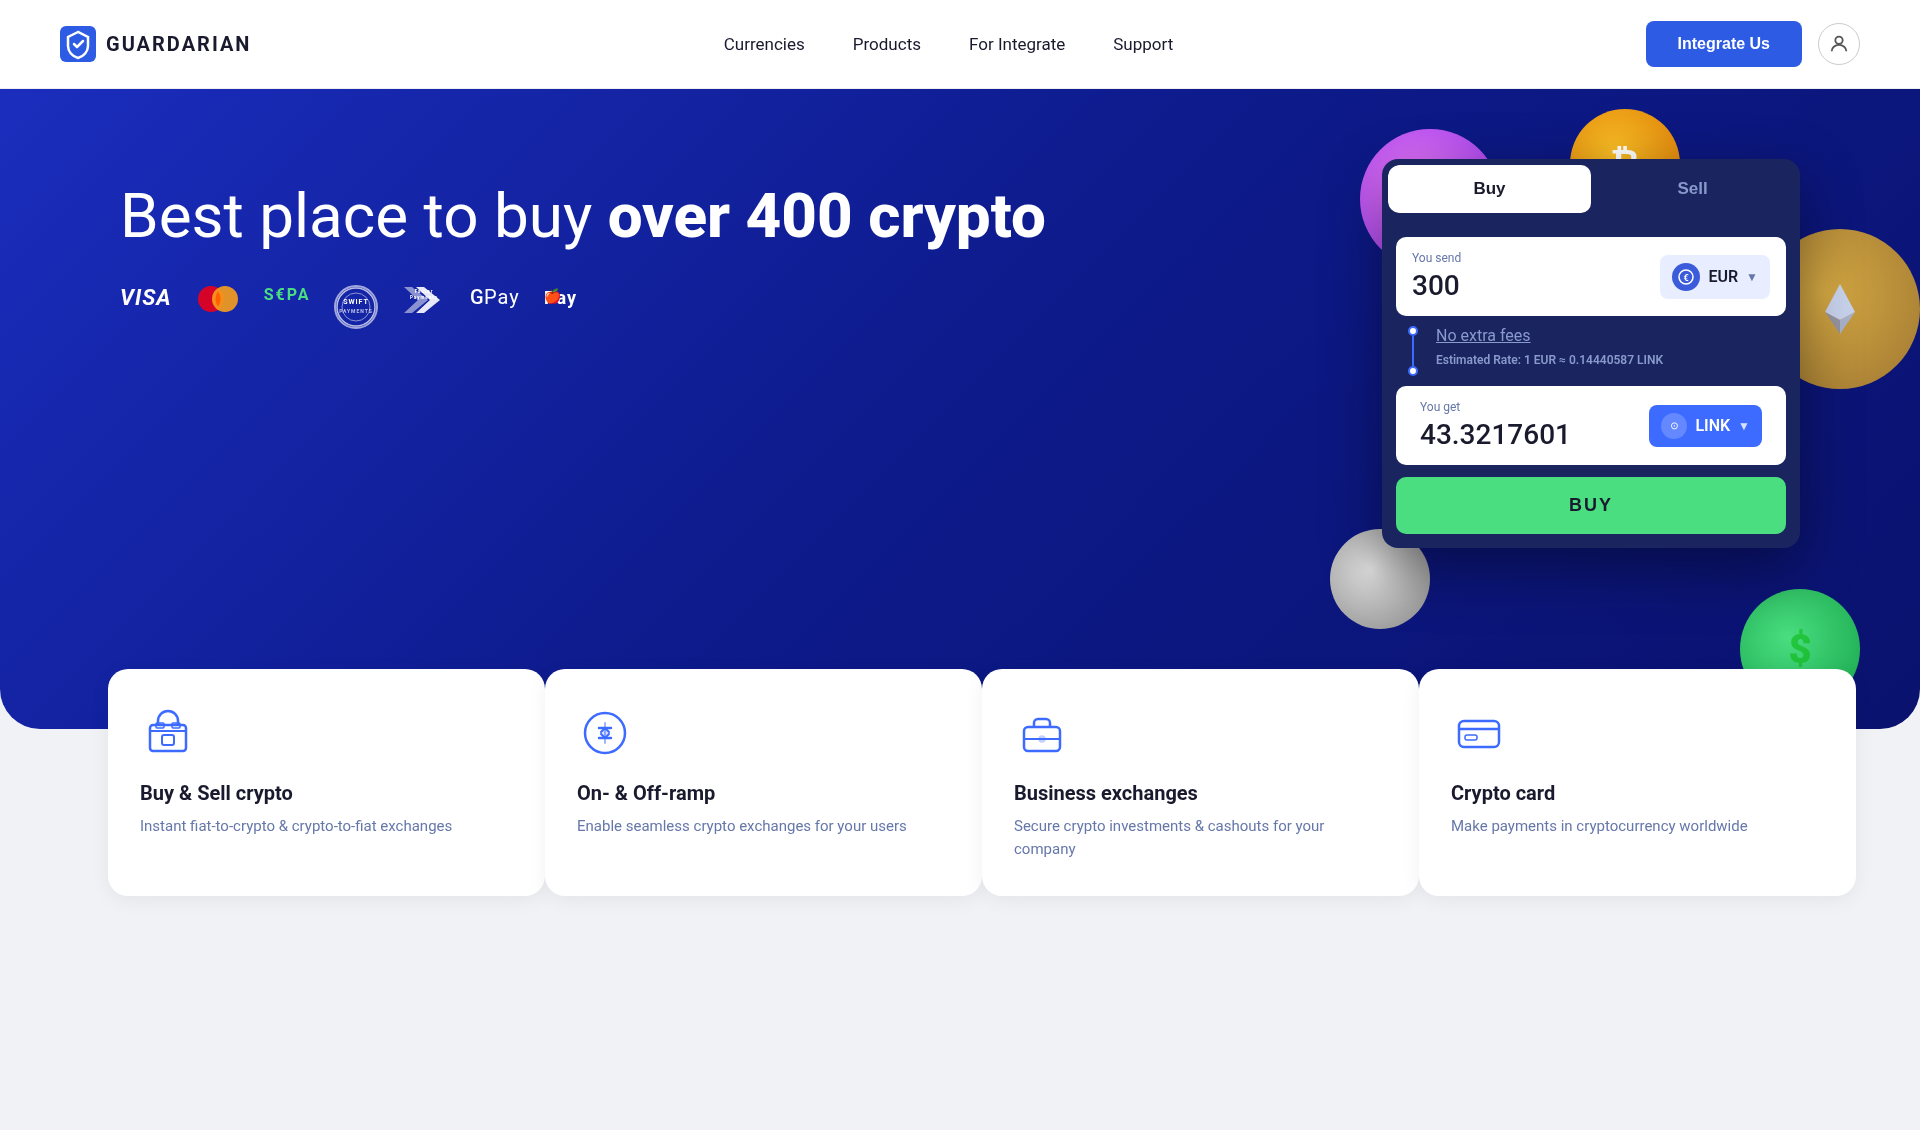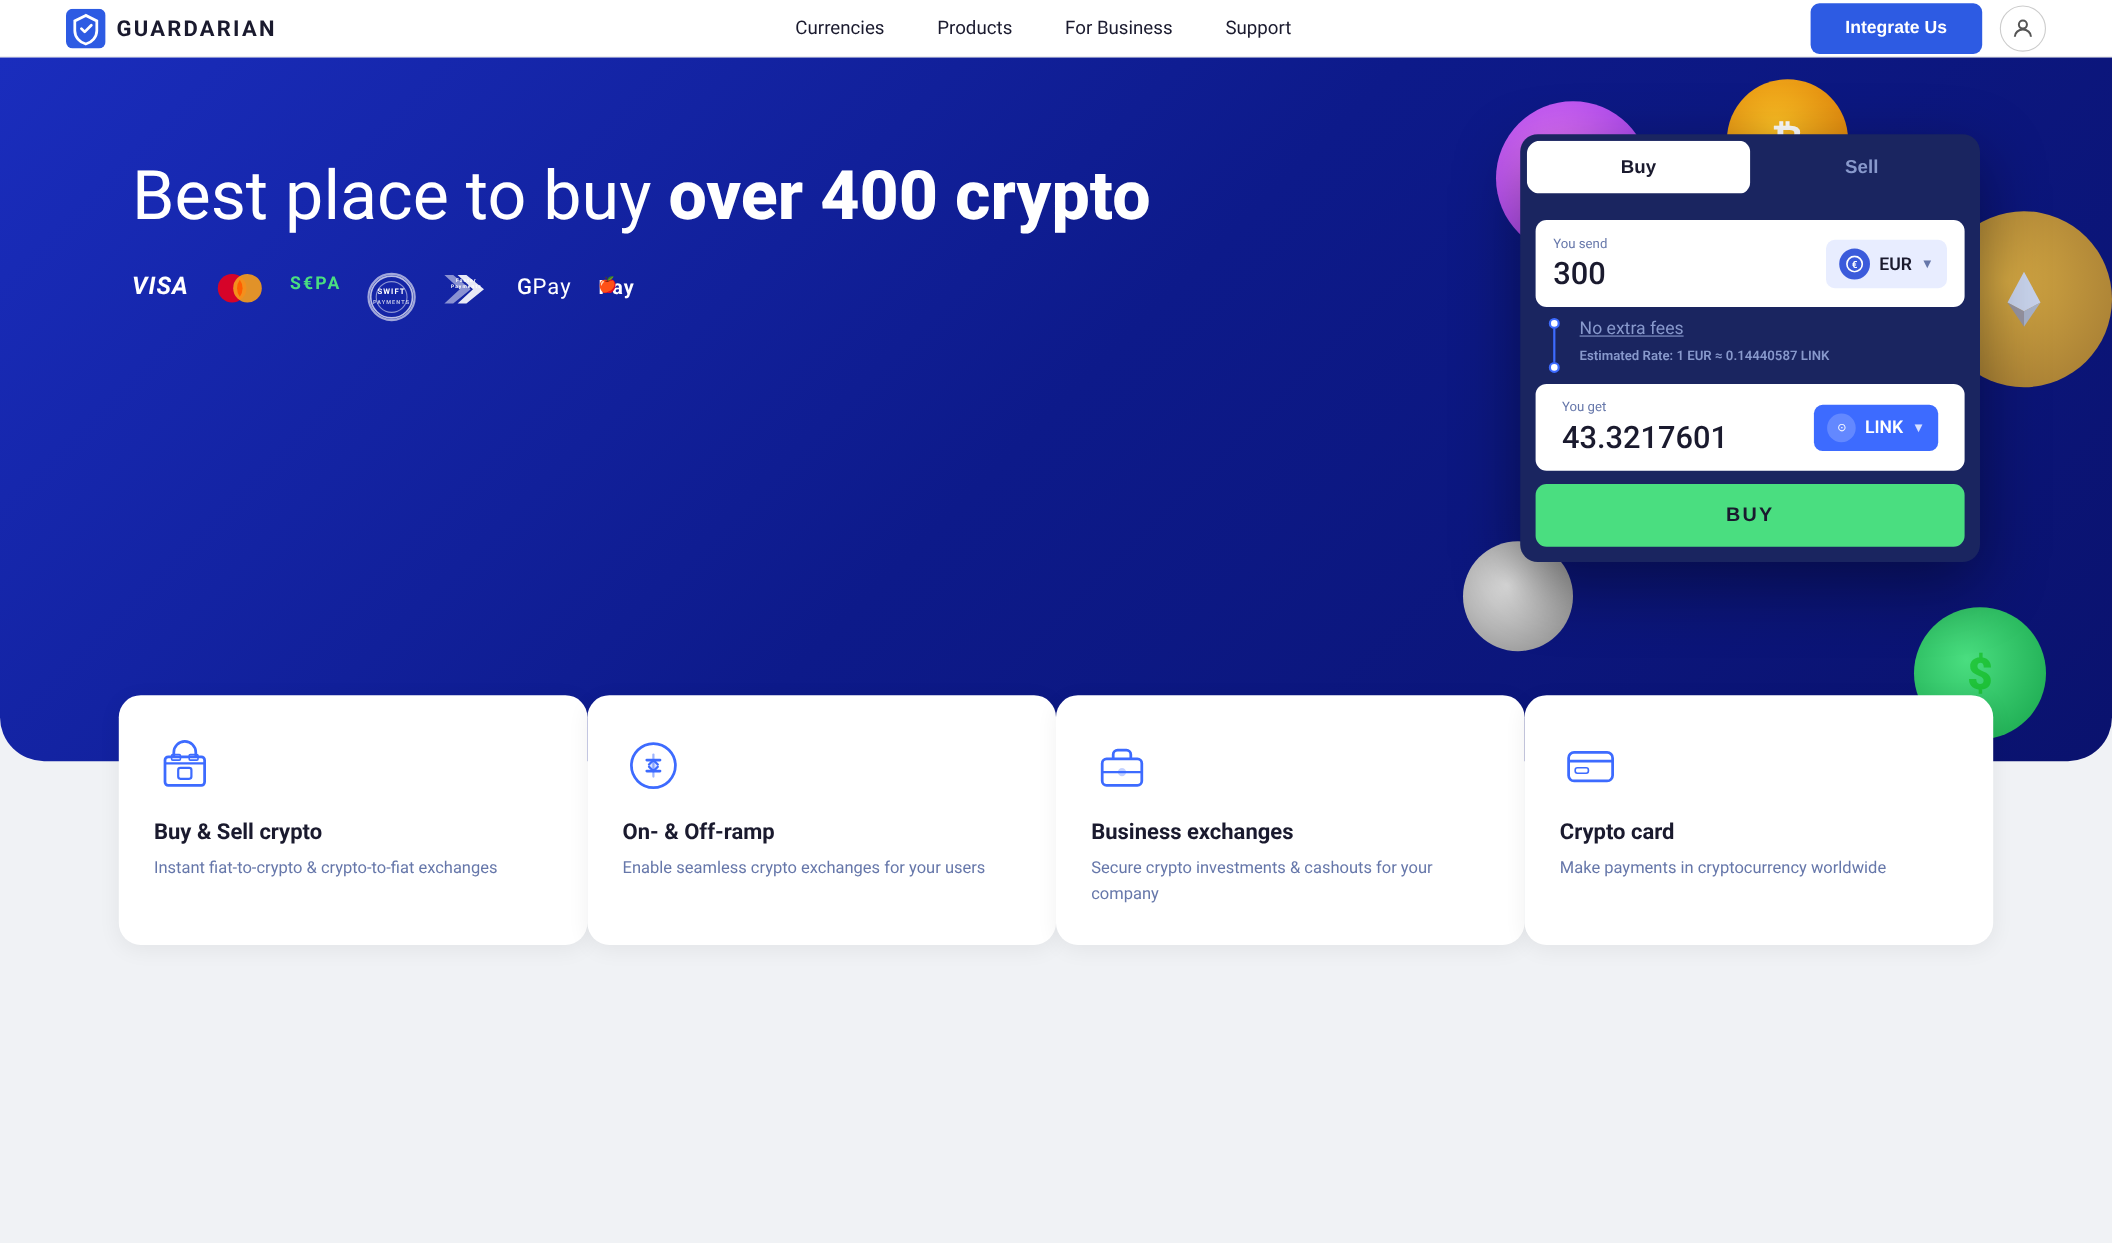--- a/index.html
+++ b/index.html
@@ -5,21 +5,21 @@
     * { margin: 0; padding: 0; box-sizing: border-box; }
     body { font-family: -apple-system, BlinkMacSystemFont, 'Segoe UI', Roboto, sans-serif; background: #f0f2f5; width: 1920px; min-height: 1130px; overflow-x: hidden; }
 
     
     .navbar {
       background: #fff;
       display: flex;
       align-items: center;
       justify-content: space-between;
       padding: 0 60px;
-      height: 52px;
+      height: 89px;
       border-bottom: 1px solid #eee;
       position: relative;
       z-index: 10;
     }
     .navbar-logo {
       display: flex;
       align-items: center;
       gap: 10px;
     }
     .logo-icon {
@@ -362,25 +362,26 @@
       display: flex;
       align-items: center;
       justify-content: center;
       color: rgba(0,180,0,0.5);
       font-size: 40px;
       font-weight: 900;
     }
 
     
     .products-section {
-      padding: 0 108px;
+      padding: 0 64px;
       margin-top: -60px;
       display: flex;
       position: relative;
       z-index: 5;
+      margin-left: 44px;
     }
     .product-card {
       flex: 1;
       background: #fff;
       border-radius: 20px;
       padding: 36px 32px;
       box-shadow: 0 4px 20px rgba(0,0,0,0.06);
     }
     .product-card-icon {
       width: 56px;
@@ -429,21 +430,21 @@
       <rect width="36" height="36" rx="6" fill="#2d5be3"></rect>
       <path d="M18 6L8 11v9c0 5.5 4.3 10.6 10 12 5.7-1.4 10-6.5 10-12V11L18 6z" fill="none" stroke="white" stroke-width="2.5"></path>
       <path d="M14 18l3 3 6-6" stroke="white" stroke-width="2.5" stroke-linecap="round" stroke-linejoin="round"></path>
     </svg>
     <span class="logo-text">GUARDARIAN</span>
   </div>
 
   <div class="navbar-nav">
     <a class="nav-link">Currencies</a>
     <a class="nav-link">Products</a>
-    <a class="nav-link">For Business</a>
+    <a class="nav-link">For Integrate</a>
     <a class="nav-link">Support</a>
   </div>
 
   <div class="navbar-actions">
     <button class="btn-integrate">Integrate Us</button>
     <button class="user-icon-btn">
       <svg width="22" height="22" viewBox="0 0 24 24" fill="none" stroke="#555" stroke-width="2">
         <circle cx="12" cy="8" r="4"></circle>
         <path d="M4 20c0-4 3.6-7 8-7s8 3 8 7"></path>
       </svg>

